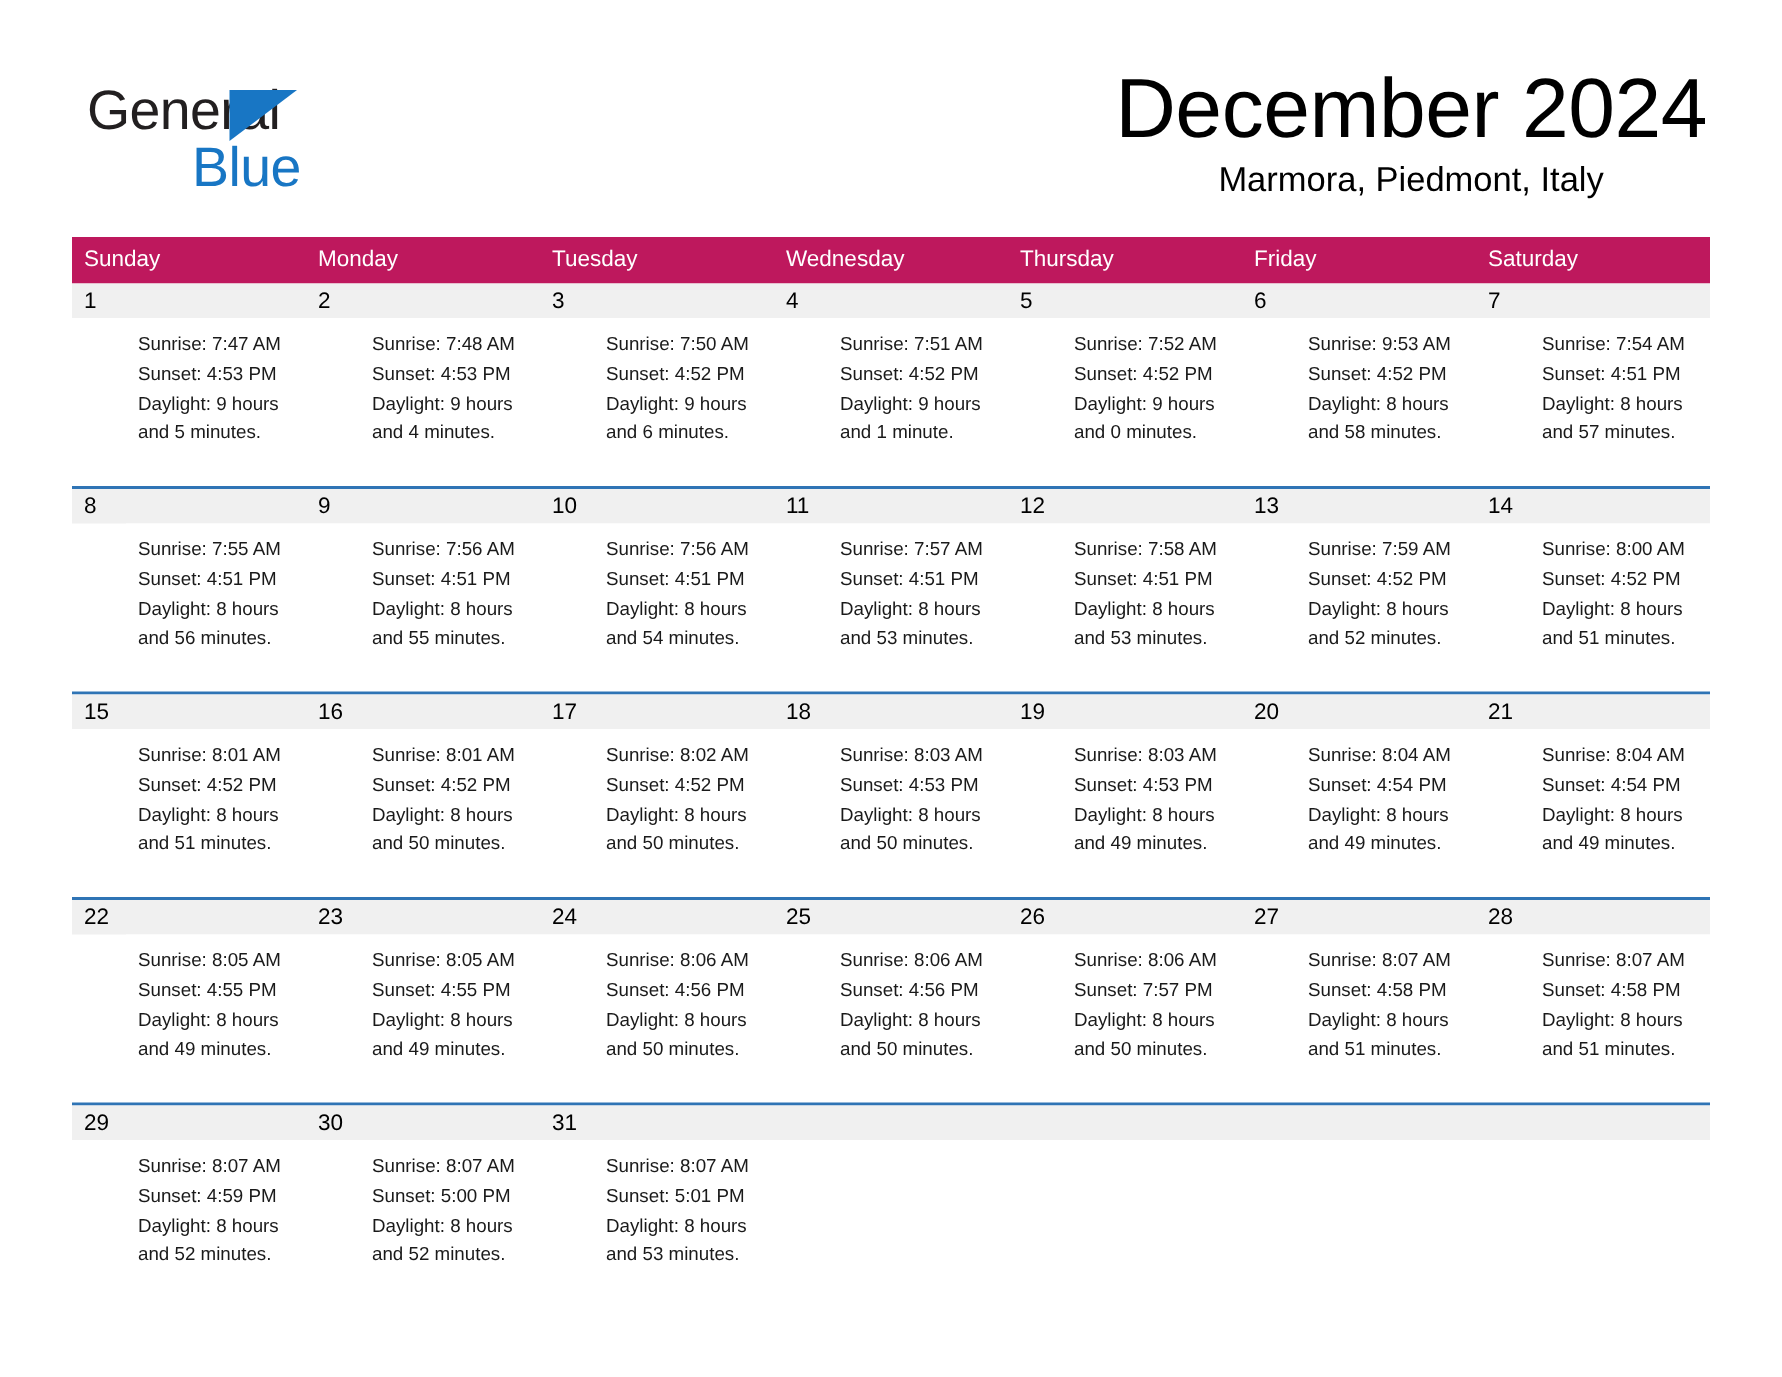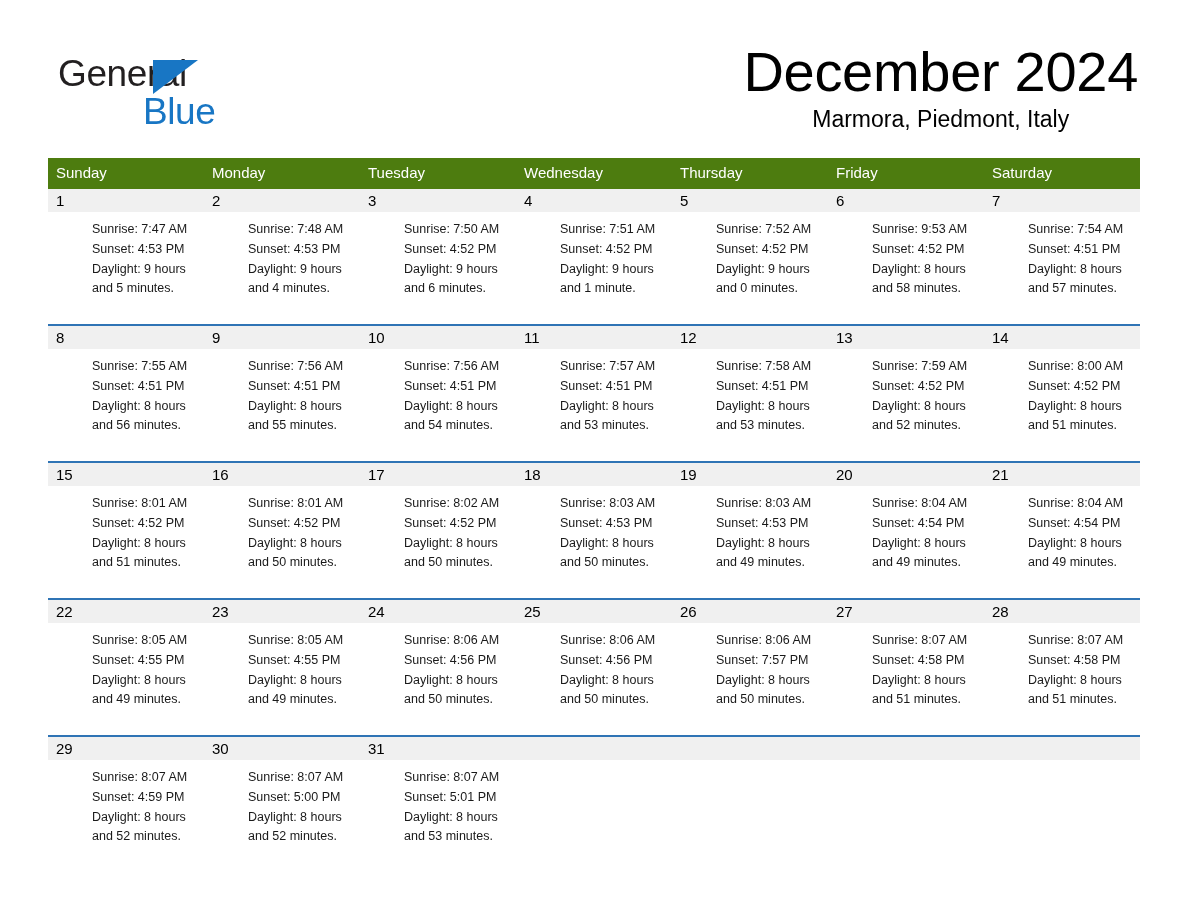--- a/index.html
+++ b/index.html
@@ -57,21 +57,20 @@
   }
   .logo-blue {
     position: absolute;
     left: 70px;
     top: 38px;
     font-size: 37px;
     line-height: 44px;
     color: #1876c4;
     letter-spacing: -0.4px;
     font-weight: 400;
-    margin-left: 15px;
   }
   .title-block {
     position: absolute;
     right: 50px;
     top: 46px;
     text-align: right;
   }
   .month-title {
     font-size: 56px;
     line-height: 52px;
@@ -94,21 +93,21 @@
   .calendar {
     position: absolute;
     left: 48px;
     top: 158px;
     width: 1092px;
   }
   .weekday-row {
     display: flex;
     width: 1092px;
     height: 31px;
-    background: #4d7c0f;
+    background: #be185d;
     justify-content: space-between;
   }
   .weekday-cell {
     width: 156px;
     height: 31px;
     box-sizing: border-box;
     padding: 5px 0 0 8px;
     color: #ffffff;
     font-size: 15px;
     line-height: 20px;

